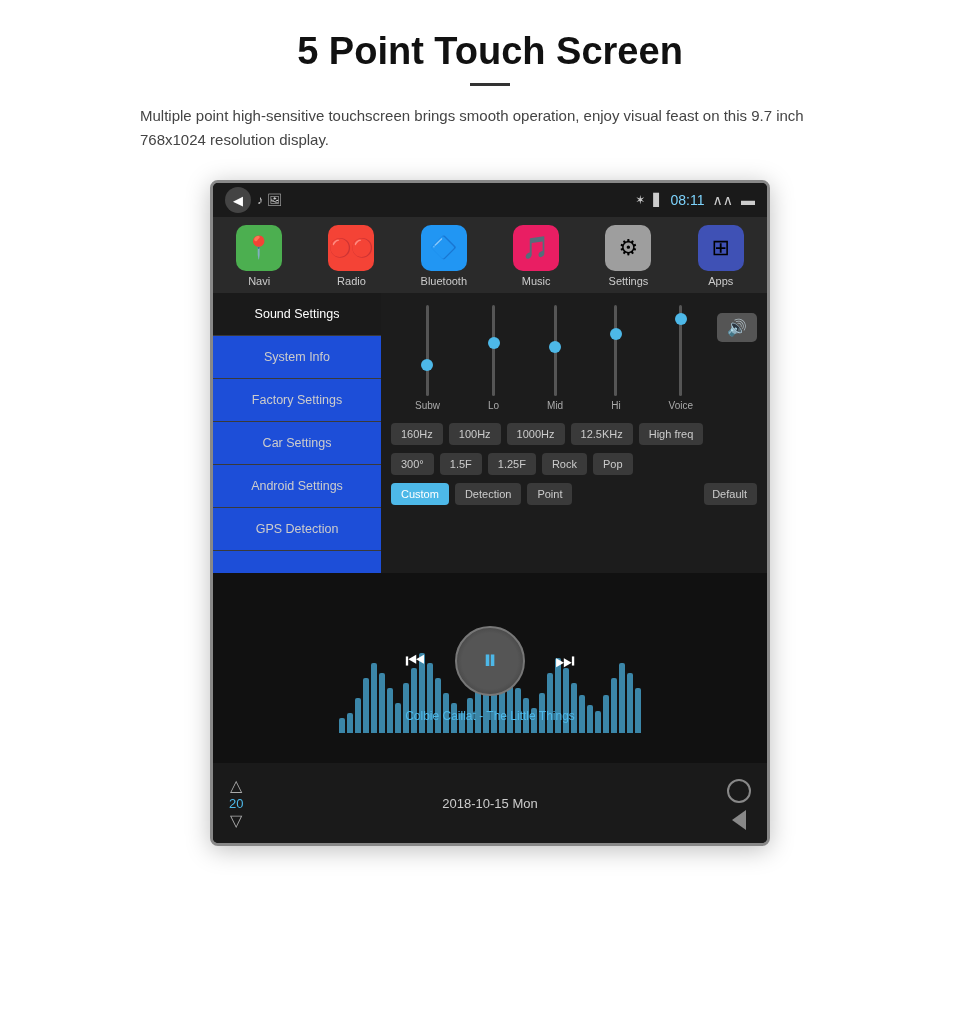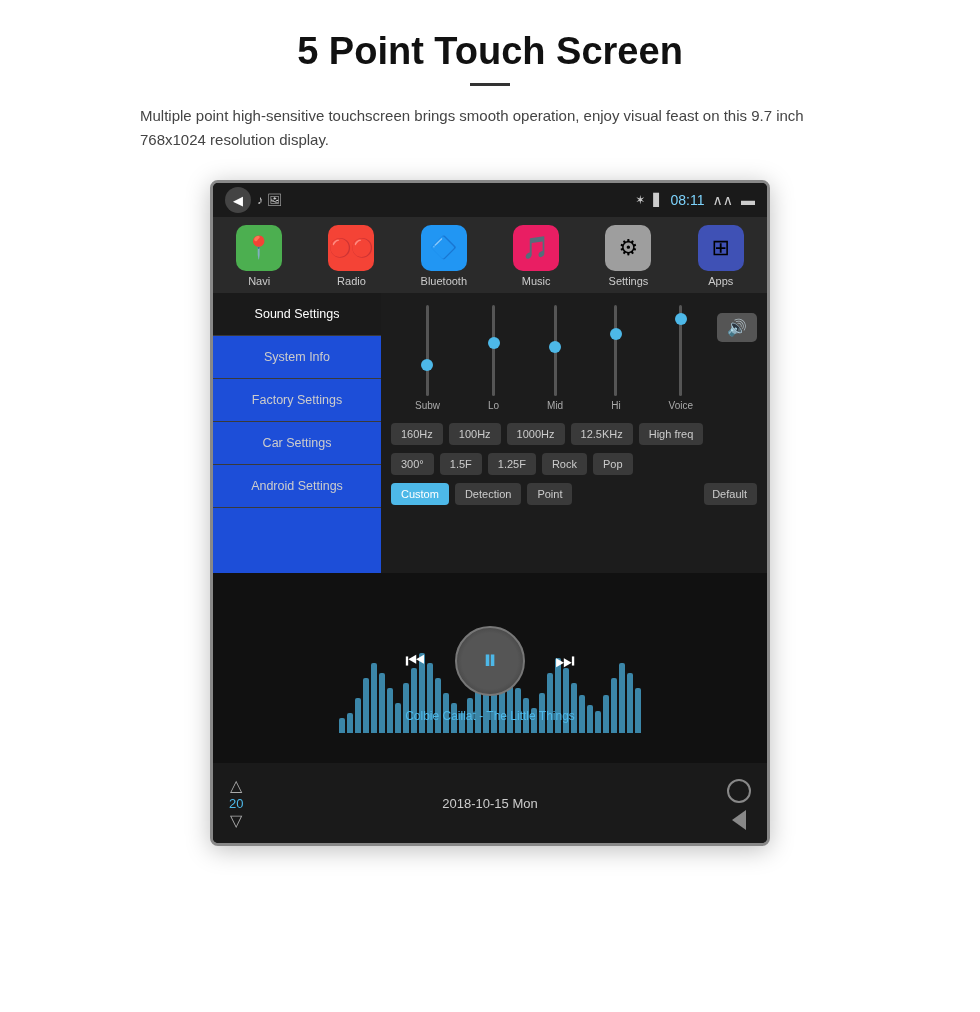--- a/index.html
+++ b/index.html
@@ -384,20 +384,21 @@
   </div>
 
   <div class="main-content">
 
     <div class="sidebar">
       <div class="sidebar-item active">Sound Settings</div>
       <div class="sidebar-item">System Info</div>
       <div class="sidebar-item">Factory Settings</div>
       <div class="sidebar-item">Car Settings</div>
       <div class="sidebar-item">Android Settings</div>
+      <div class="sidebar-item">GPS Detection</div>
     </div>
 
     <div class="eq-panel">
 
       <div style="display:flex; align-items:flex-start; position:relative;">
         <div class="sliders-row" style="flex:1; height:110px;">
 
           <div class="slider-col">
             <div class="slider-track" style="height:90px;">
               <div class="slider-thumb" style="bottom: 28%; "></div>

